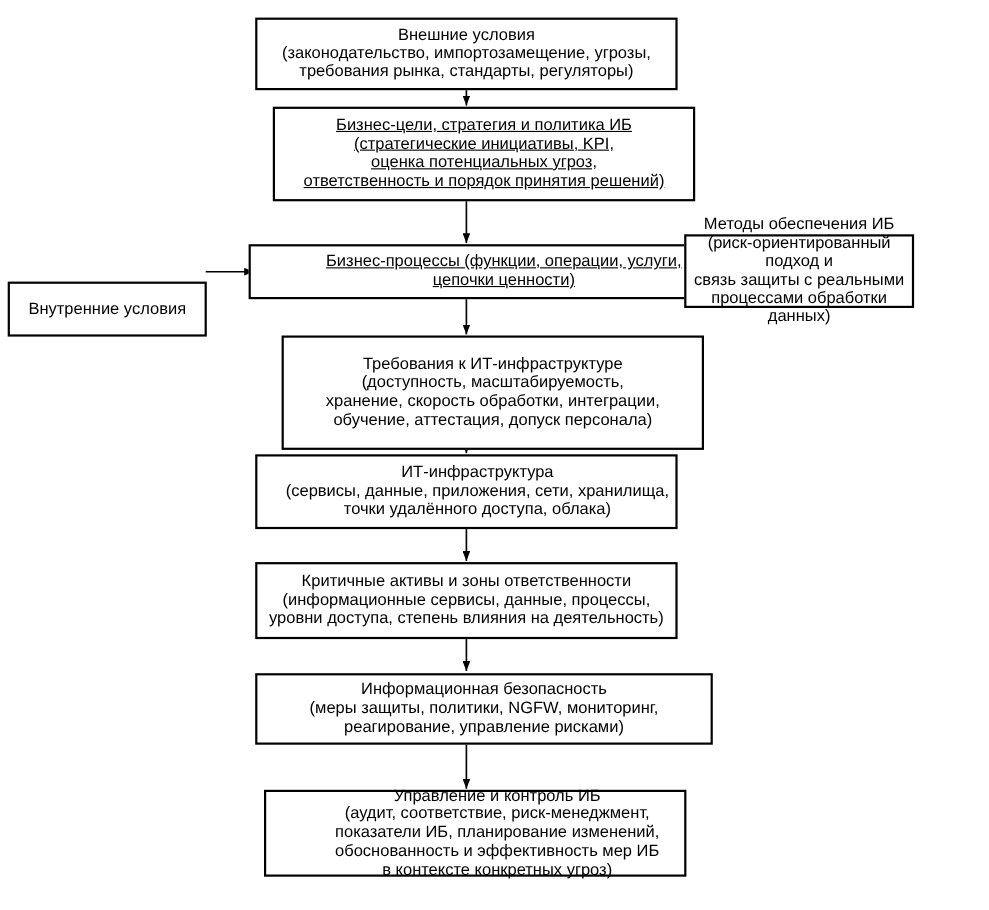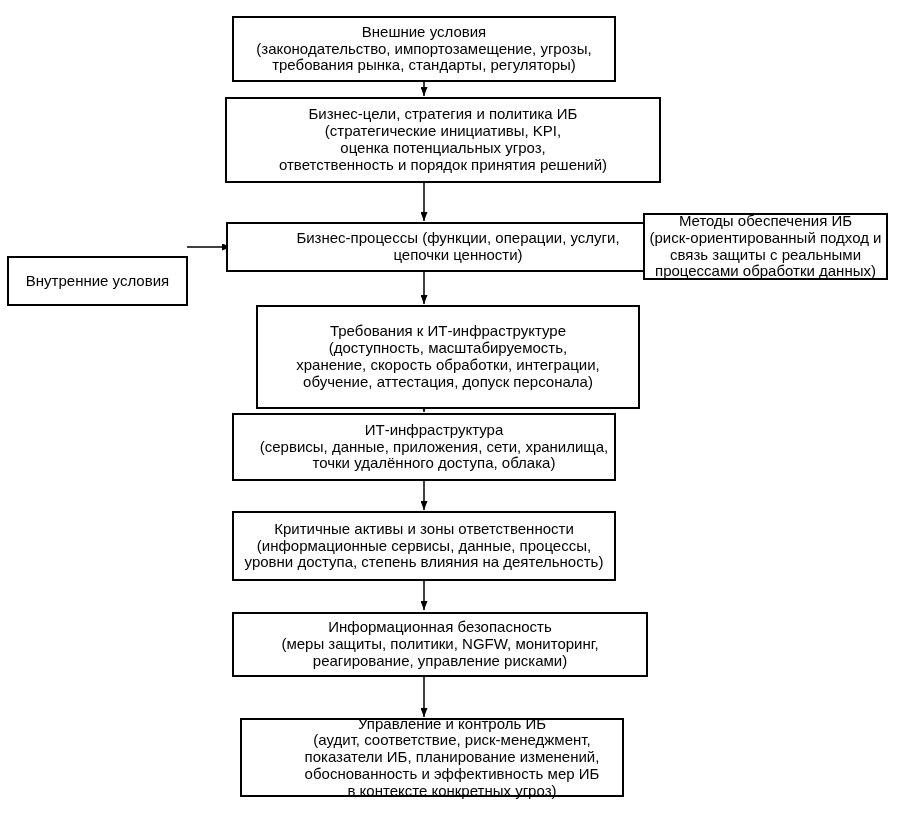--- a/index.html
+++ b/index.html
@@ -62,31 +62,31 @@
     <line x1="424" y1="388" x2="424" y2="412" marker-end="url(#arrow)"></line>
     <line x1="424" y1="480" x2="424" y2="510" marker-end="url(#arrow)"></line>
     <line x1="424" y1="580" x2="424" y2="610" marker-end="url(#arrow)"></line>
     <line x1="424" y1="676" x2="424" y2="717" marker-end="url(#arrow)"></line>
   </svg>
 
   <div class="node" style="left:232px; top:6px; width:384px; height:66px;margin-top:10px;">Внешние условия
 (законодательство, импортозамещение, угрозы,
 требования рынка, стандарты, регуляторы)</div>
 
-  <div class="node" style="left:225px; top:97px; width:436px; height:86px;">Бизнес-цели, стратегия и политика ИБ
+  <div class="node" style="left:248px; top:97px; width:384px; height:86px;text-decoration:underline;">Бизнес-цели, стратегия и политика ИБ
 (стратегические инициативы, KPI,
 оценка потенциальных угроз,
 ответственность и порядок принятия решений)</div>
 
   <div class="node" style="left:7px; top:222px; width:181px; height:50px;margin-top:34px;">Внутренние условия</div>
 
-  <div class="node" style="left:226px; top:222px; width:464px; height:50px;">Бизнес-процессы (функции, операции, услуги,
+  <div class="node" style="left:226px; top:222px; width:464px; height:50px;text-decoration:underline;">Бизнес-процессы (функции, операции, услуги,
 цепочки ценности)</div>
 
-  <div class="node" style="left:643px; top:213px; width:245px; height:67px;">Методы обеспечения ИБ
+  <div class="node" style="left:622px; top:213px; width:209px; height:67px;">Методы обеспечения ИБ
 (риск-ориентированный подход и
 связь защиты с реальными
 процессами обработки данных)</div>
 
   <div class="node" style="left:240px; top:305px; width:384px; height:104px;margin-left:16px;">Требования к ИТ-инфраструктуре
 (доступность, масштабируемость,
 хранение, скорость обработки, интеграции,
 обучение, аттестация, допуск персонала)</div>
 
   <div class="node" style="left:232px; top:413px; width:384px; height:68px;padding-left:21px;">ИТ-инфраструктура

